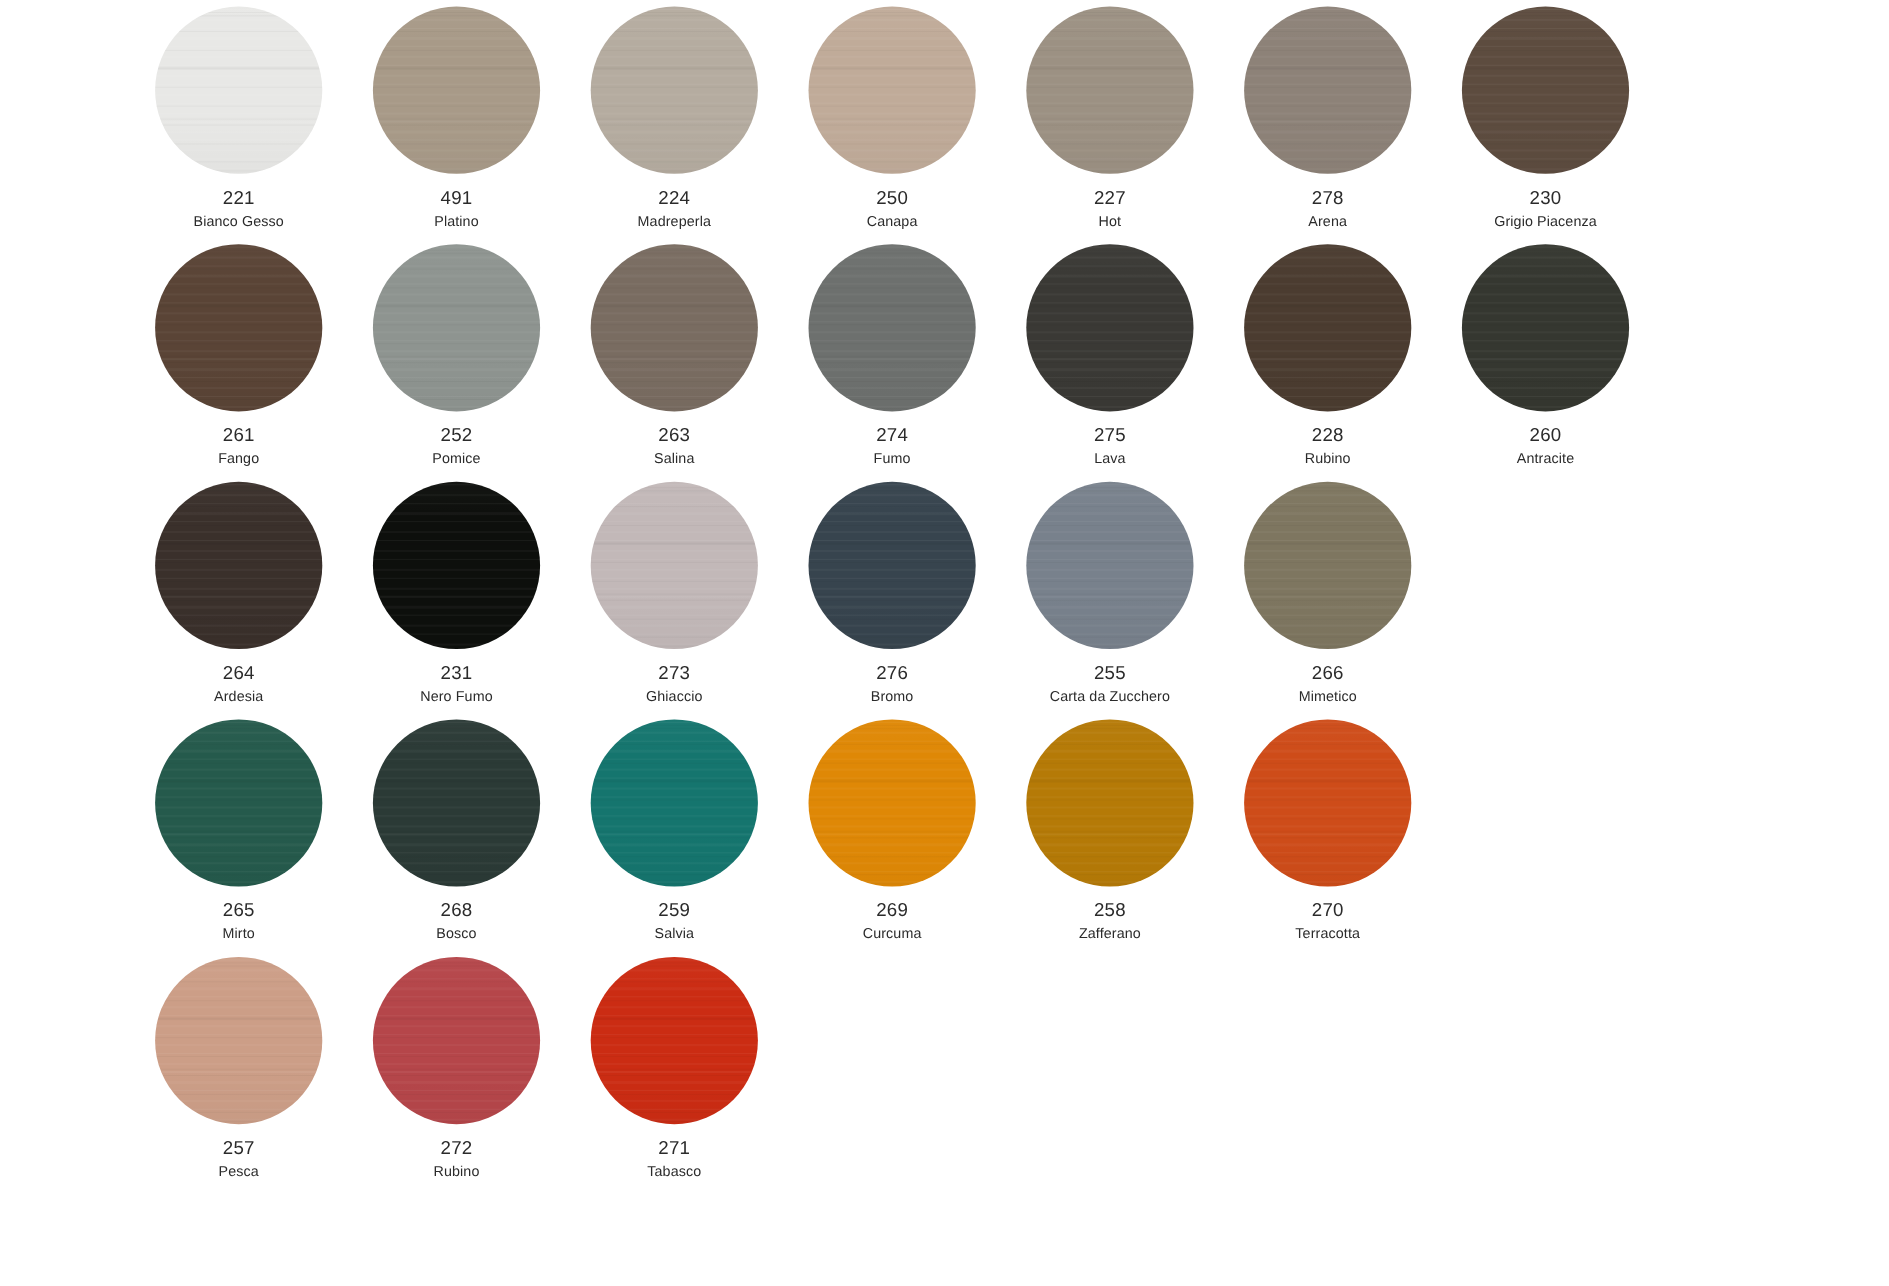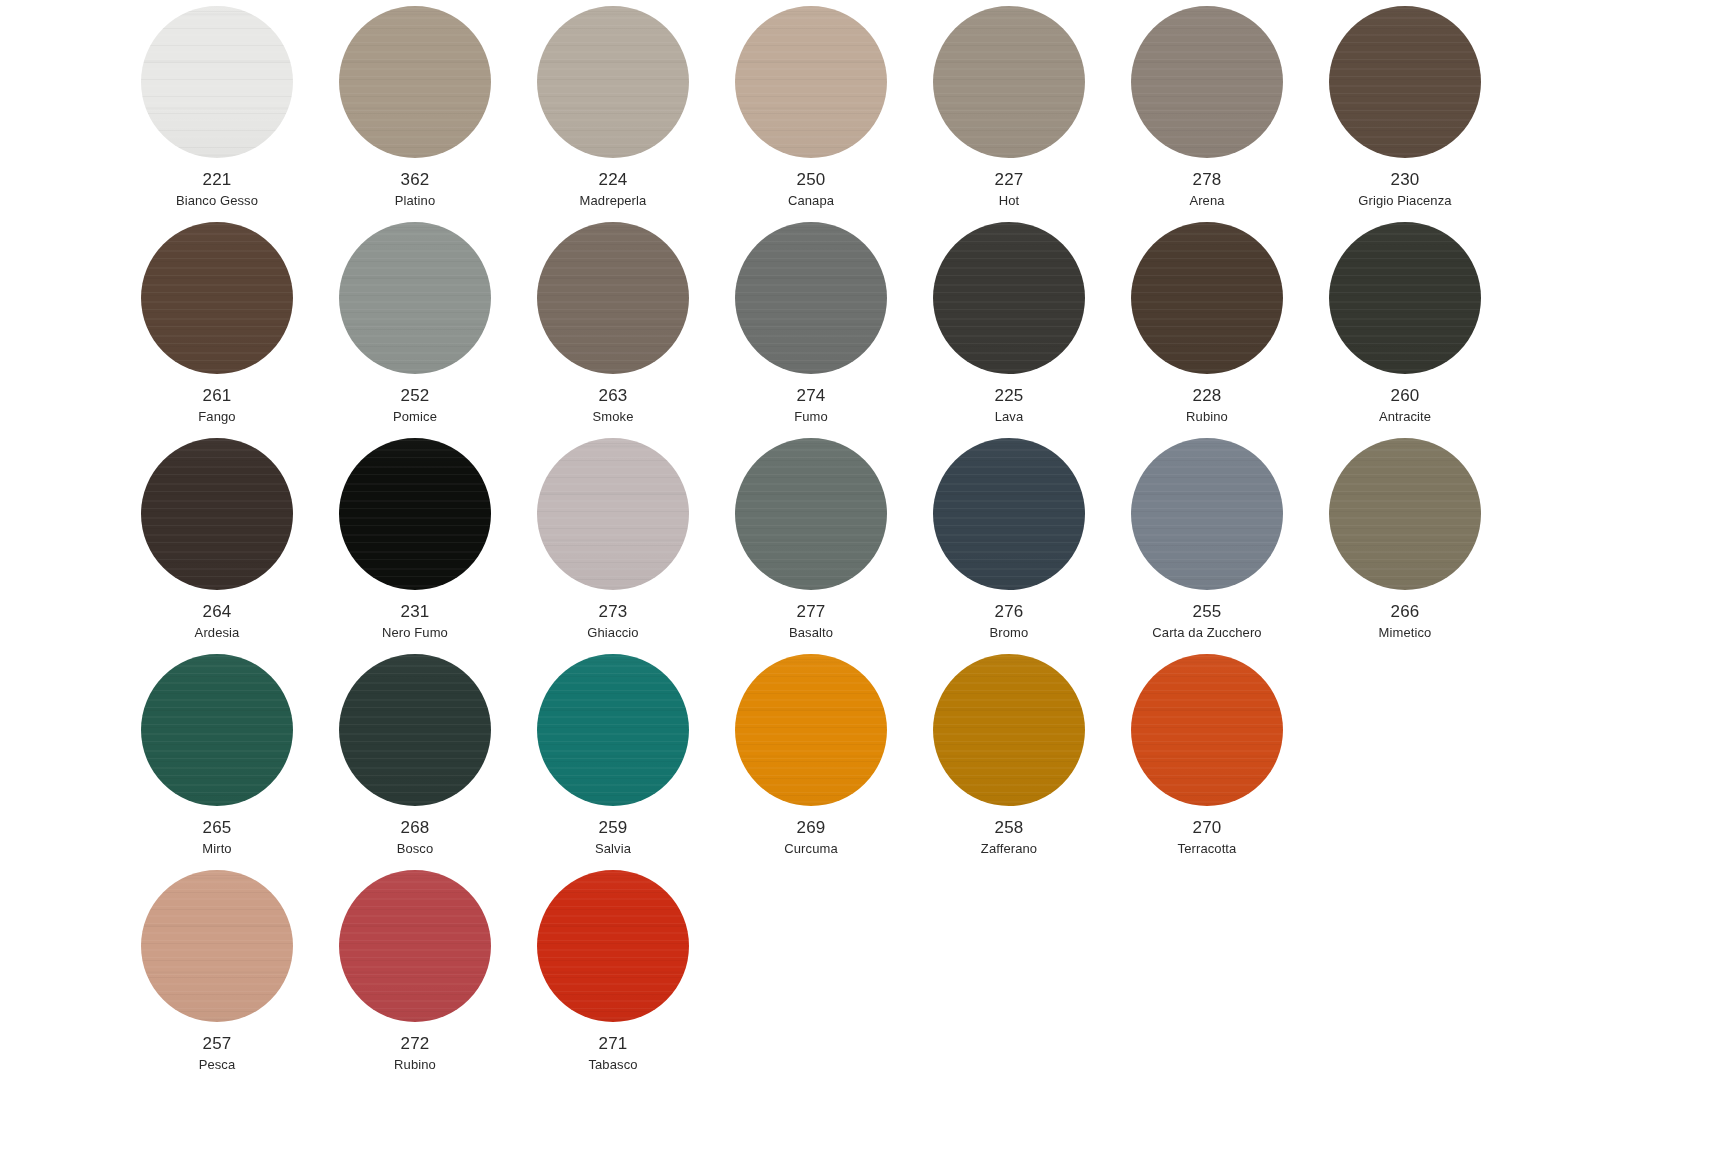--- a/index.html
+++ b/index.html
@@ -123,21 +123,21 @@
 <div id="palette-sheet">
   <div class="swatch-grid">
       <div class="swatch-row">
         <div class="swatch-cell">
           <div class="swatch-disc" style="background-color: rgb(232, 232, 230);"></div>
           <div class="swatch-code">221</div>
           <div class="swatch-name">Bianco Gesso</div>
         </div>
         <div class="swatch-cell">
           <div class="swatch-disc" style="background-color: rgb(168, 154, 136);"></div>
-          <div class="swatch-code">362</div>
+          <div class="swatch-code">491</div>
           <div class="swatch-name">Platino</div>
         </div>
         <div class="swatch-cell">
           <div class="swatch-disc" style="background-color: rgb(181, 172, 160);"></div>
           <div class="swatch-code">224</div>
           <div class="swatch-name">Madreperla</div>
         </div>
         <div class="swatch-cell">
           <div class="swatch-disc" style="background-color: rgb(192, 171, 153);"></div>
           <div class="swatch-code">250</div>
@@ -166,30 +166,30 @@
           <div class="swatch-name">Fango</div>
         </div>
         <div class="swatch-cell">
           <div class="swatch-disc" style="background-color: rgb(142, 148, 144);"></div>
           <div class="swatch-code">252</div>
           <div class="swatch-name">Pomice</div>
         </div>
         <div class="swatch-cell">
           <div class="swatch-disc" style="background-color: rgb(121, 108, 97);"></div>
           <div class="swatch-code">263</div>
-          <div class="swatch-name">Smoke</div>
+          <div class="swatch-name">Salina</div>
         </div>
         <div class="swatch-cell">
           <div class="swatch-disc" style="background-color: rgb(109, 112, 110);"></div>
           <div class="swatch-code">274</div>
           <div class="swatch-name">Fumo</div>
         </div>
         <div class="swatch-cell">
           <div class="swatch-disc" style="background-color: rgb(58, 57, 53);"></div>
-          <div class="swatch-code">225</div>
+          <div class="swatch-code">275</div>
           <div class="swatch-name">Lava</div>
         </div>
         <div class="swatch-cell">
           <div class="swatch-disc" style="background-color: rgb(75, 60, 48);"></div>
           <div class="swatch-code">228</div>
           <div class="swatch-name">Rubino</div>
         </div>
         <div class="swatch-cell">
           <div class="swatch-disc" style="background-color: rgb(53, 55, 48);"></div>
           <div class="swatch-code">260</div>
@@ -206,25 +206,20 @@
           <div class="swatch-disc" style="background-color: rgb(13, 15, 12);"></div>
           <div class="swatch-code">231</div>
           <div class="swatch-name">Nero Fumo</div>
         </div>
         <div class="swatch-cell">
           <div class="swatch-disc" style="background-color: rgb(194, 184, 184);"></div>
           <div class="swatch-code">273</div>
           <div class="swatch-name">Ghiaccio</div>
         </div>
         <div class="swatch-cell">
-          <div class="swatch-disc" style="background-color: rgb(103, 113, 109);"></div>
-          <div class="swatch-code">277</div>
-          <div class="swatch-name">Basalto</div>
-        </div>
-        <div class="swatch-cell">
           <div class="swatch-disc" style="background-color: rgb(55, 68, 78);"></div>
           <div class="swatch-code">276</div>
           <div class="swatch-name">Bromo</div>
         </div>
         <div class="swatch-cell">
           <div class="swatch-disc" style="background-color: rgb(120, 129, 140);"></div>
           <div class="swatch-code">255</div>
           <div class="swatch-name">Carta da Zucchero</div>
         </div>
         <div class="swatch-cell">

